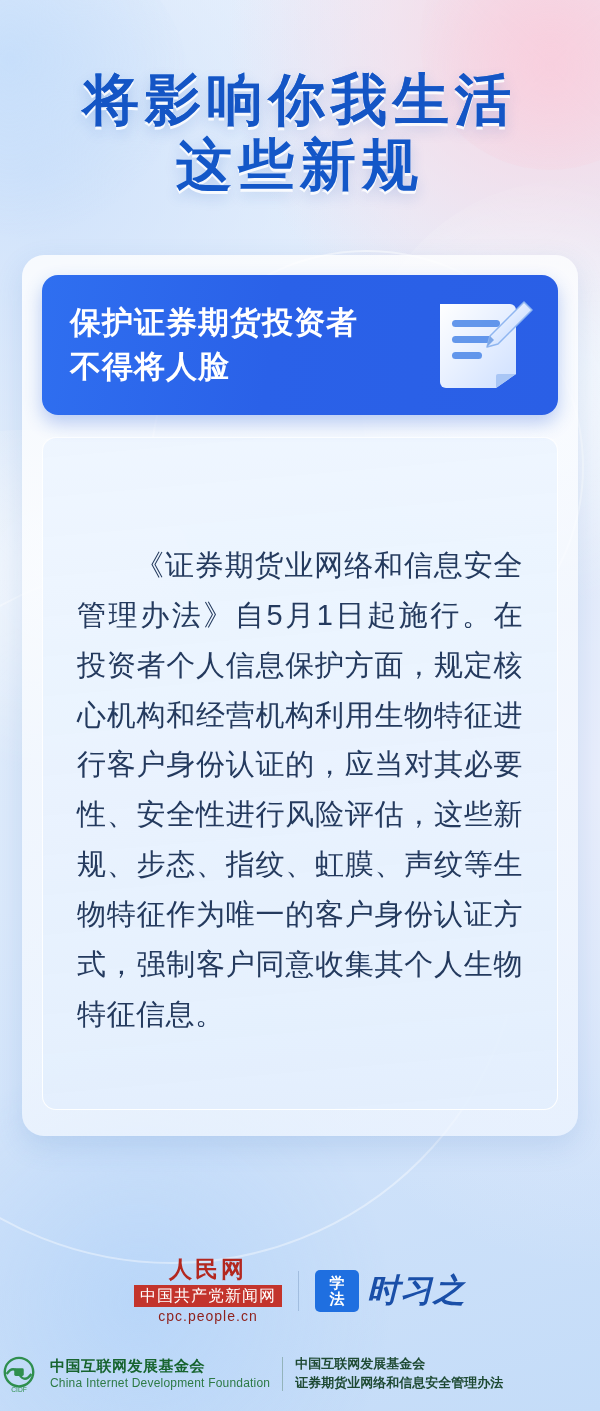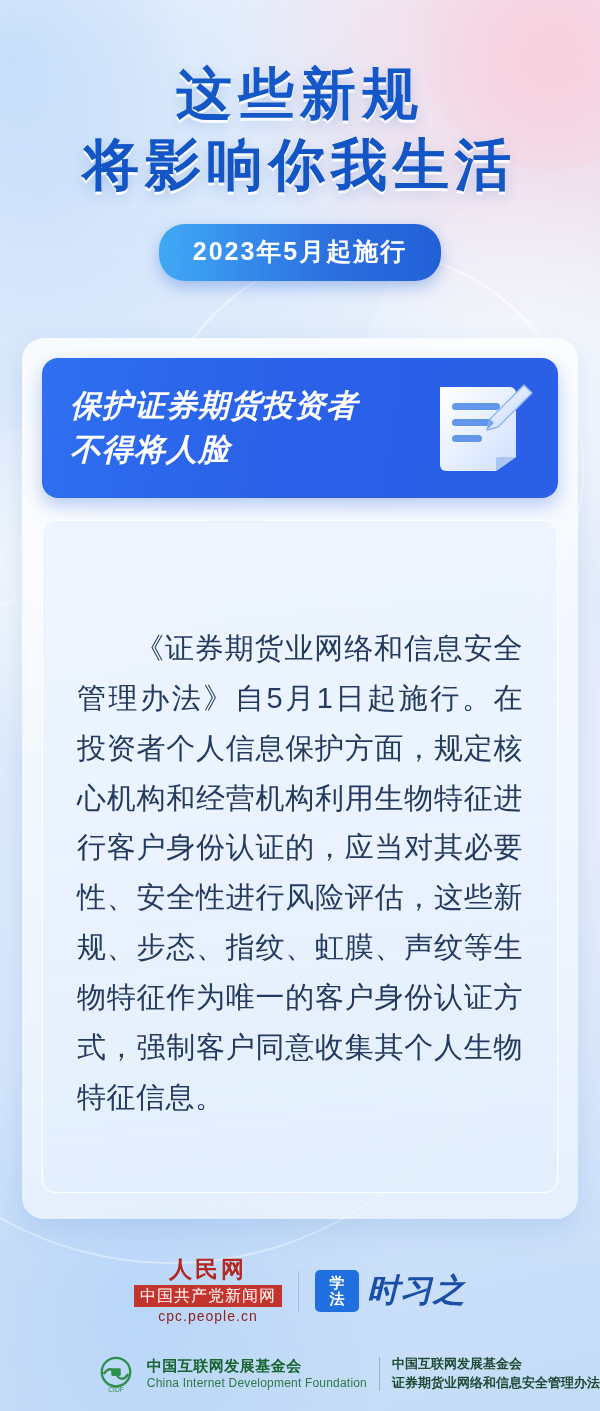--- a/index.html
+++ b/index.html
@@ -113,21 +113,20 @@
   }
   .card-header {
     position: relative;
     border-radius: 16px;
     background: linear-gradient(100deg, #2f6ff0 0%, #2a61e8 45%, #2a5fe6 100%);
     box-shadow: 0 8px 18px rgba(37,92,214,0.3);
     min-height: 134px;
     padding: 26px 150px 26px 28px;
     box-sizing: border-box;
     overflow: hidden;
-    font-style: italic;
   }
   .card-header-title {
     color: #ffffff;
     font-size: 31px;
     font-weight: bold;
     line-height: 1.42;
     letter-spacing: 1px;
   }
   .doc-icon {
     position: absolute;
@@ -225,21 +224,21 @@
     font-family: "Liberation Serif", serif;
     font-size: 32px;
     font-weight: bold;
     font-style: italic;
     color: #1a4fa8;
     letter-spacing: 1px;
   }
   .footer-cidf {
     display: flex;
     align-items: center;
-    justify-content: flex-end;
+    justify-content: flex-start;
     gap: 12px;
     padding-top: 12px;
     border-top: 0;
   }
   .cidf-logo {
     width: 38px;
     height: 38px;
   }
   .cidf-names {
     text-align: left;
@@ -276,23 +275,22 @@
 
   <div class="blob blob-1"></div>
   <div class="blob blob-2"></div>
   <div class="blob blob-3"></div>
   <div class="blob blob-4"></div>
   <div class="blob blob-5"></div>
   <div class="arc arc-1"></div>
   <div class="arc arc-2"></div>
 
   <div class="header">
+    <div class="title-line title-line-2">将影响你我生活</div>
     <div class="title-line">这些新规</div>
-    <div class="title-line title-line-2">将影响你我生活</div>
-    <div class="subtitle-pill">2023年5月起施行</div>
   </div>
 
   <div class="card">
     <div class="card-header">
       <div class="card-header-title">保护证券期货投资者</div>
       <div class="card-header-title">不得将人脸</div>
       <svg class="doc-icon" viewBox="0 0 104 98">
         <defs>
           <linearGradient id="docg" x1="0" y1="0" x2="1" y2="1">
             <stop offset="0%" stop-color="#ffffff"></stop>

